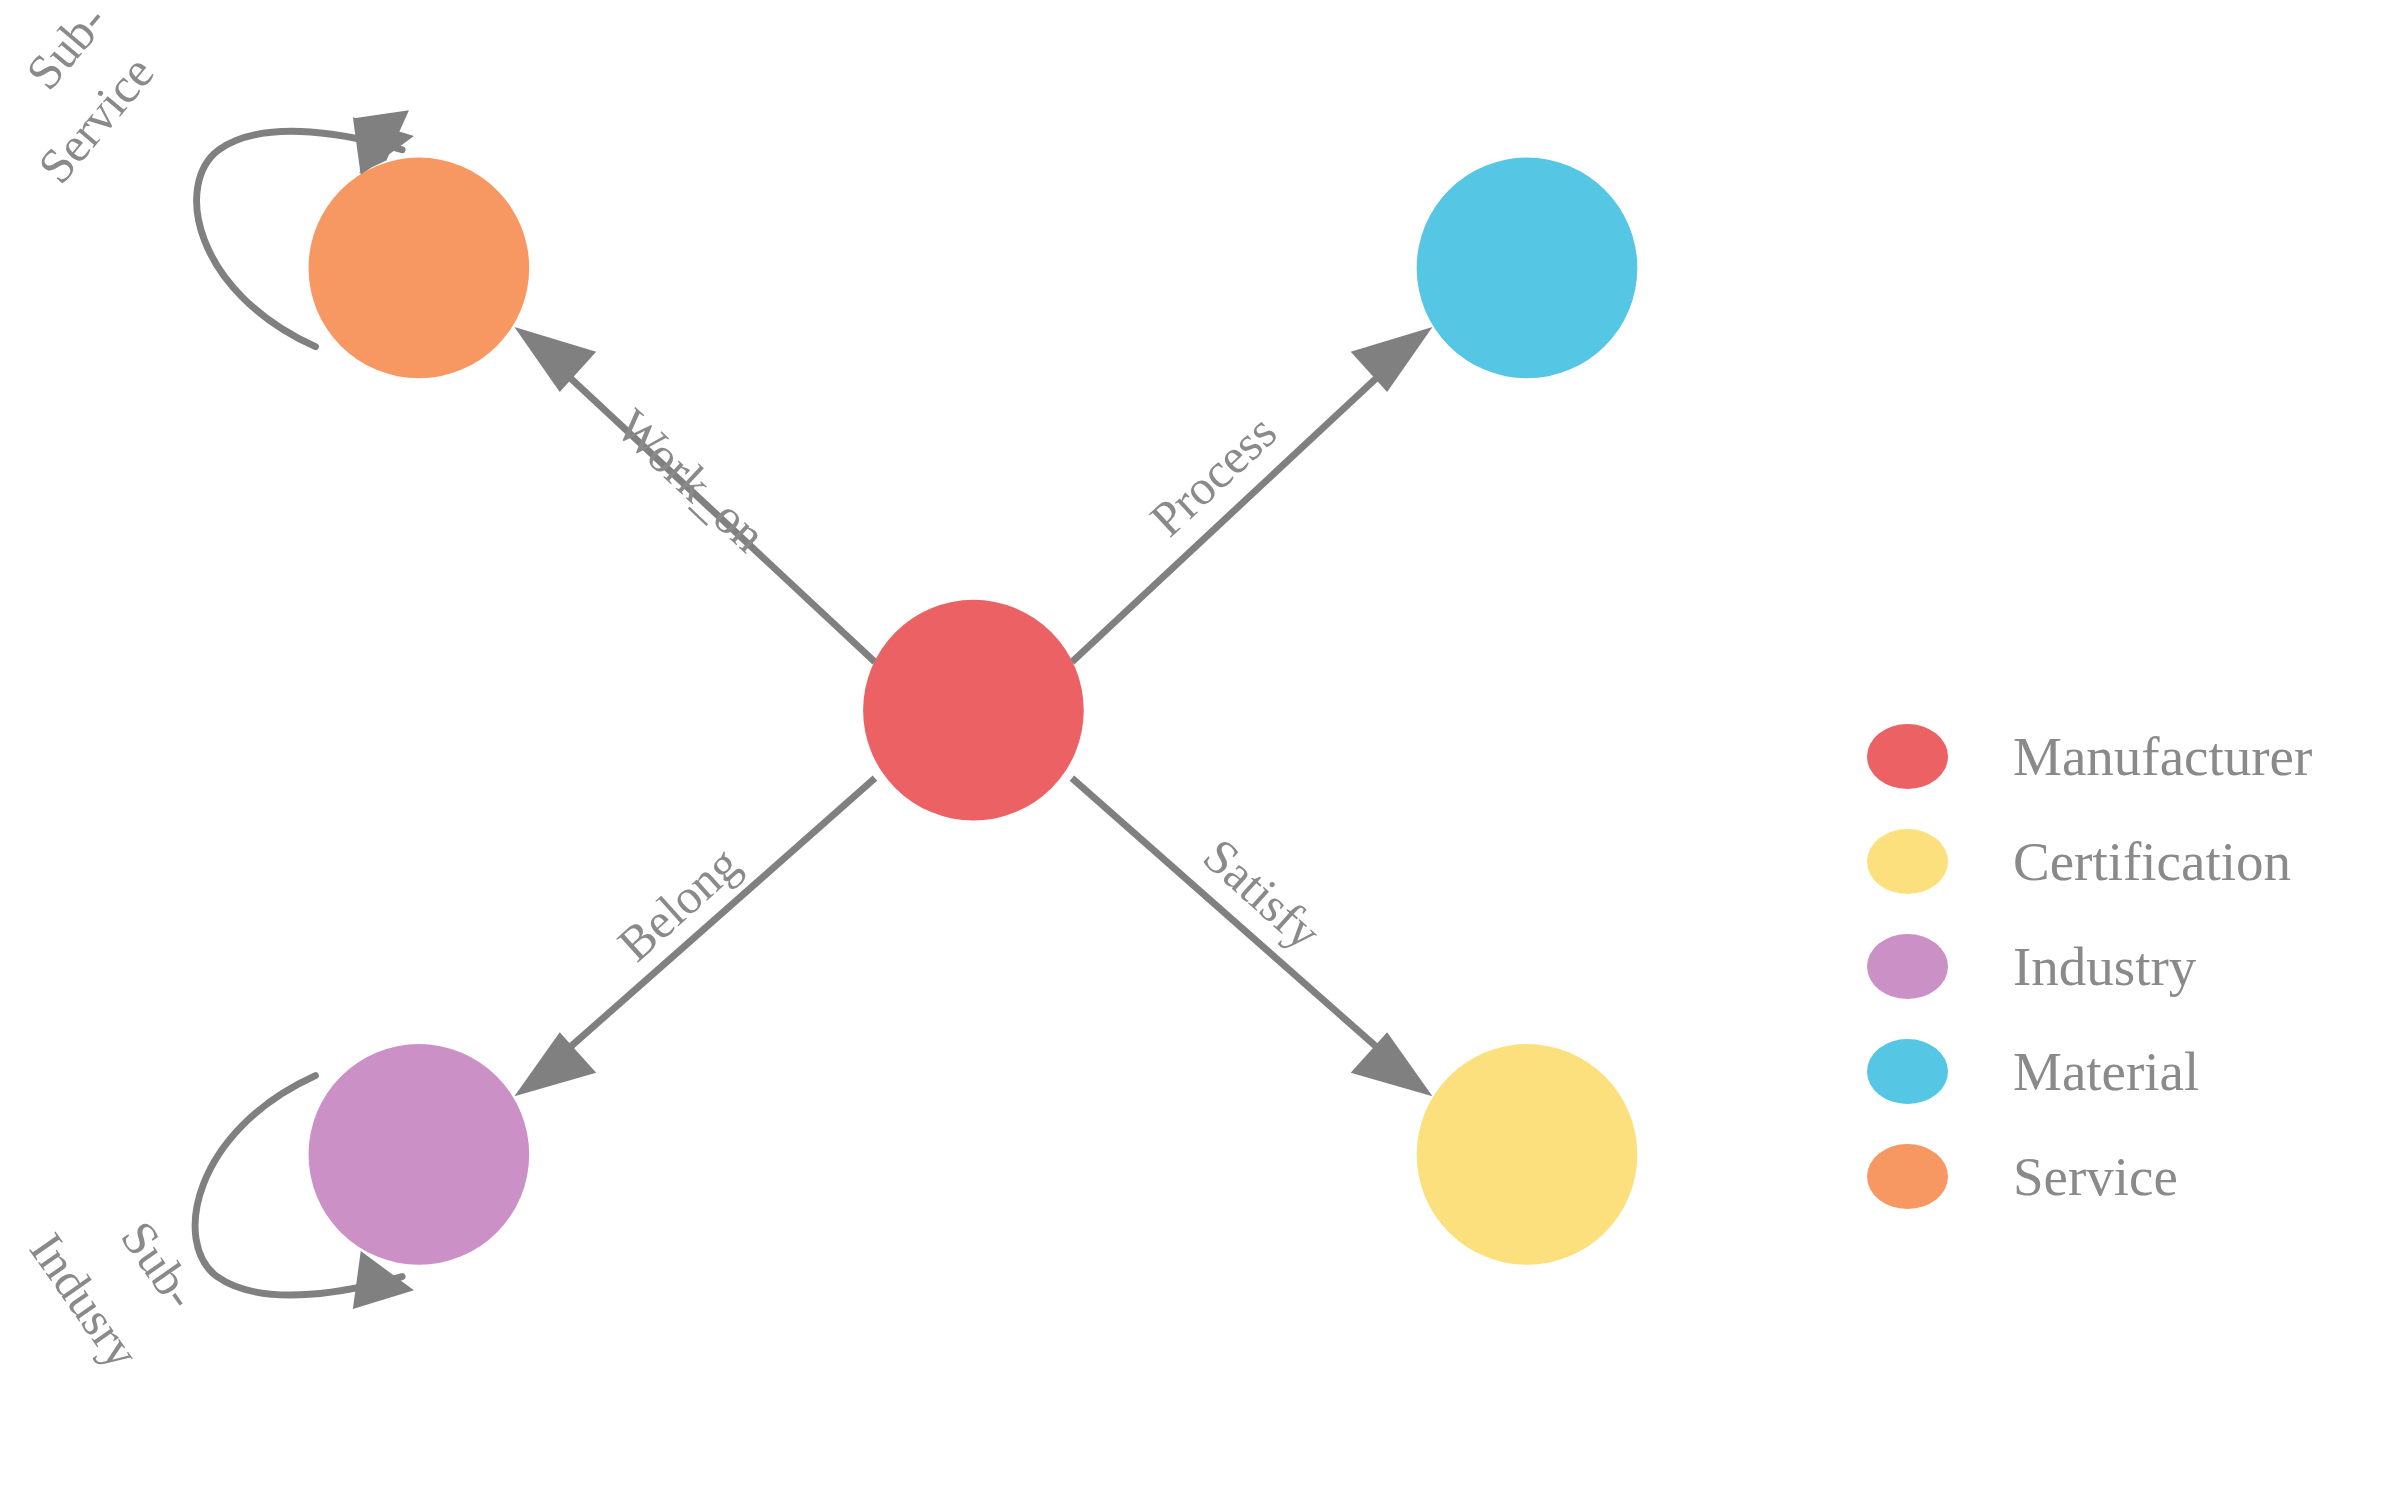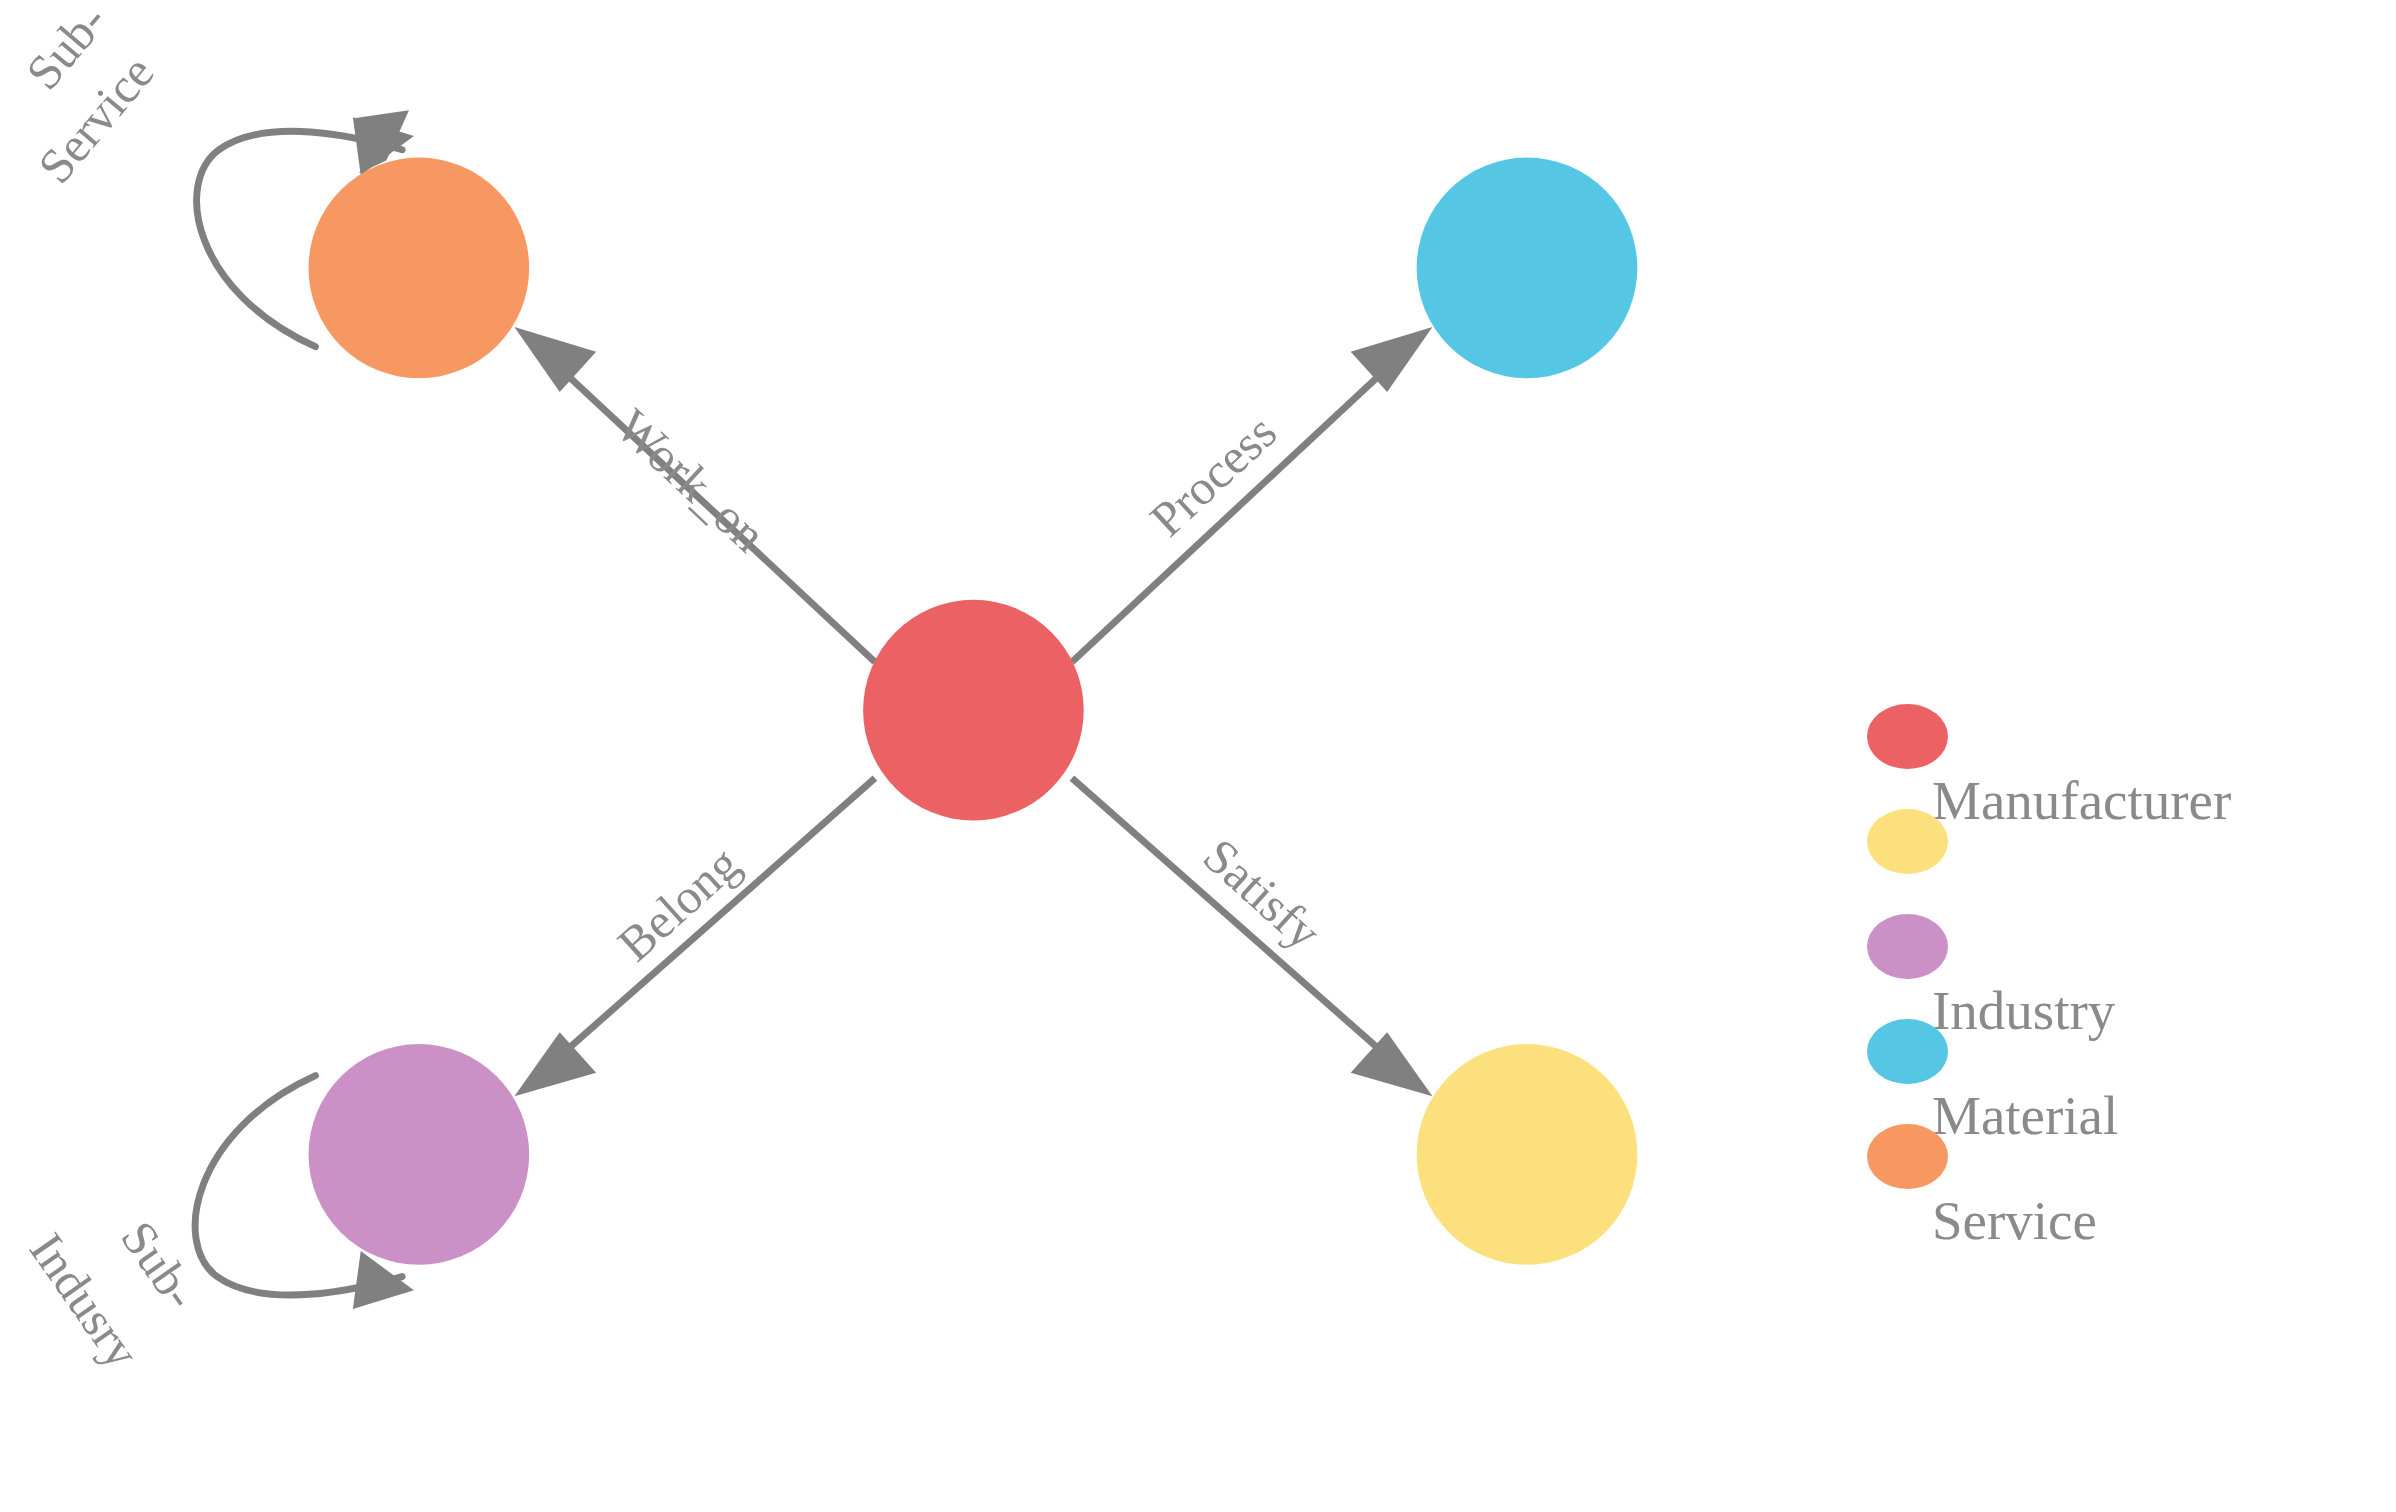--- a/index.html
+++ b/index.html
@@ -56,22 +56,22 @@
     font-weight: 400;
   }
   #legend {
     position: absolute;
     left: 1867px;
     top: 704px;
     width: 512px;
   }
   .legend-row {
     display: flex;
+    align-items: center;
     height: 105px;
-    flex-direction: column;
   }
   .legend-swatch {
     width: 81px;
     height: 65px;
     border-radius: 50%;
     flex: 0 0 auto;
   }
   .legend-label {
     margin-left: 65px;
     color: #8a8a8a;
@@ -140,20 +140,21 @@
 
   <div id="legend">
 
     <div class="legend-row">
       <div class="legend-swatch" style="background:#EC6264"></div>
       <div class="legend-label">Manufacturer</div>
     </div>
 
     <div class="legend-row">
       <div class="legend-swatch" style="background:#FDE07E"></div>
+      <div class="legend-label">Certification</div>
     </div>
 
     <div class="legend-row">
       <div class="legend-swatch" style="background:#CB90C6"></div>
       <div class="legend-label">Industry</div>
     </div>
 
     <div class="legend-row">
       <div class="legend-swatch" style="background:#55C6E4"></div>
       <div class="legend-label">Material</div>

